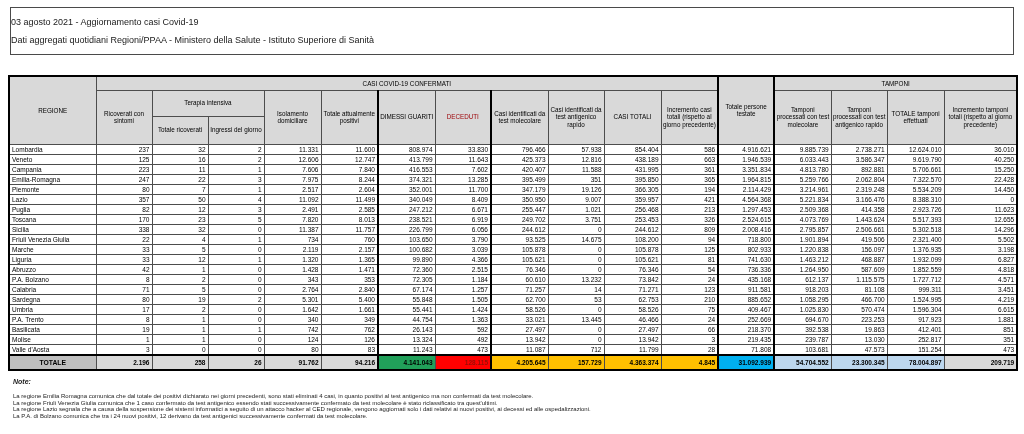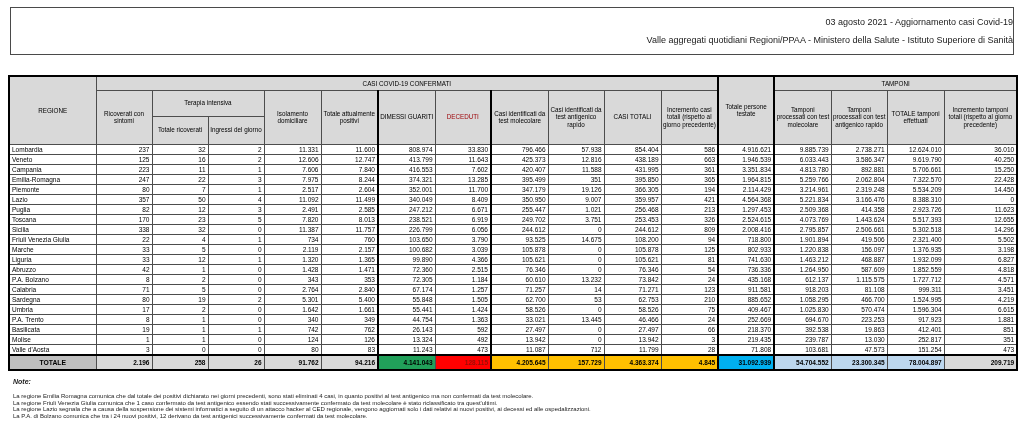--- a/index.html
+++ b/index.html
@@ -2,21 +2,21 @@
 <html><head>
 <meta charset="utf-8">
 <style>
   * { box-sizing: border-box; margin: 0; padding: 0; }
   html, body { width: 1024px; height: 434px; background: #fff; }
   body { font-family: "Liberation Sans", sans-serif; color: #000; position: relative; overflow: hidden; }
 
   .title-box {
     position: absolute; left: 10px; top: 7px; width: 1004px; height: 48px;
     border: 1px solid #4a4a4a;
-    display: flex; flex-direction: column; justify-content: space-evenly; align-items: flex-end;
+    display: flex; flex-direction: column; justify-content: space-evenly; align-items: flex-start;
     font-size: 9px; color: #1a1a1a;
   }
 
   table.covid {
     position: absolute; left: 8px; top: 75px; width: 1008px;
     border-collapse: collapse; table-layout: fixed;
     border: 2px solid #000;
   }
   .covid th, .covid td {
     border: 1px solid #4d4d4d;
@@ -61,21 +61,21 @@
 
   .notes { position: absolute; left: 13px; top: 378px; width: 1000px; color: #222; }
   .notes-title { font-size: 7px; font-weight: bold; font-style: italic; margin-bottom: 8px; }
   .note-line { font-size: 6px; line-height: 6.6px; }
 </style>
 </head>
 <body>
 
 <div class="title-box">
   <div>03 agosto 2021 - Aggiornamento casi Covid-19</div>
-  <div>Valle aggregati quotidiani Regioni/PPAA - Ministero della Salute - Istituto Superiore di Sanità</div>
+  <div>Dati aggregati quotidiani Regioni/PPAA - Ministero della Salute - Istituto Superiore di Sanità</div>
 </div>
 
 <table class="covid">
   <colgroup>
     <col style="width:87px">
       <col style="width:56px">
       <col style="width:56px">
       <col style="width:56px">
     <col style="width:57px">
       <col style="width:57px">

